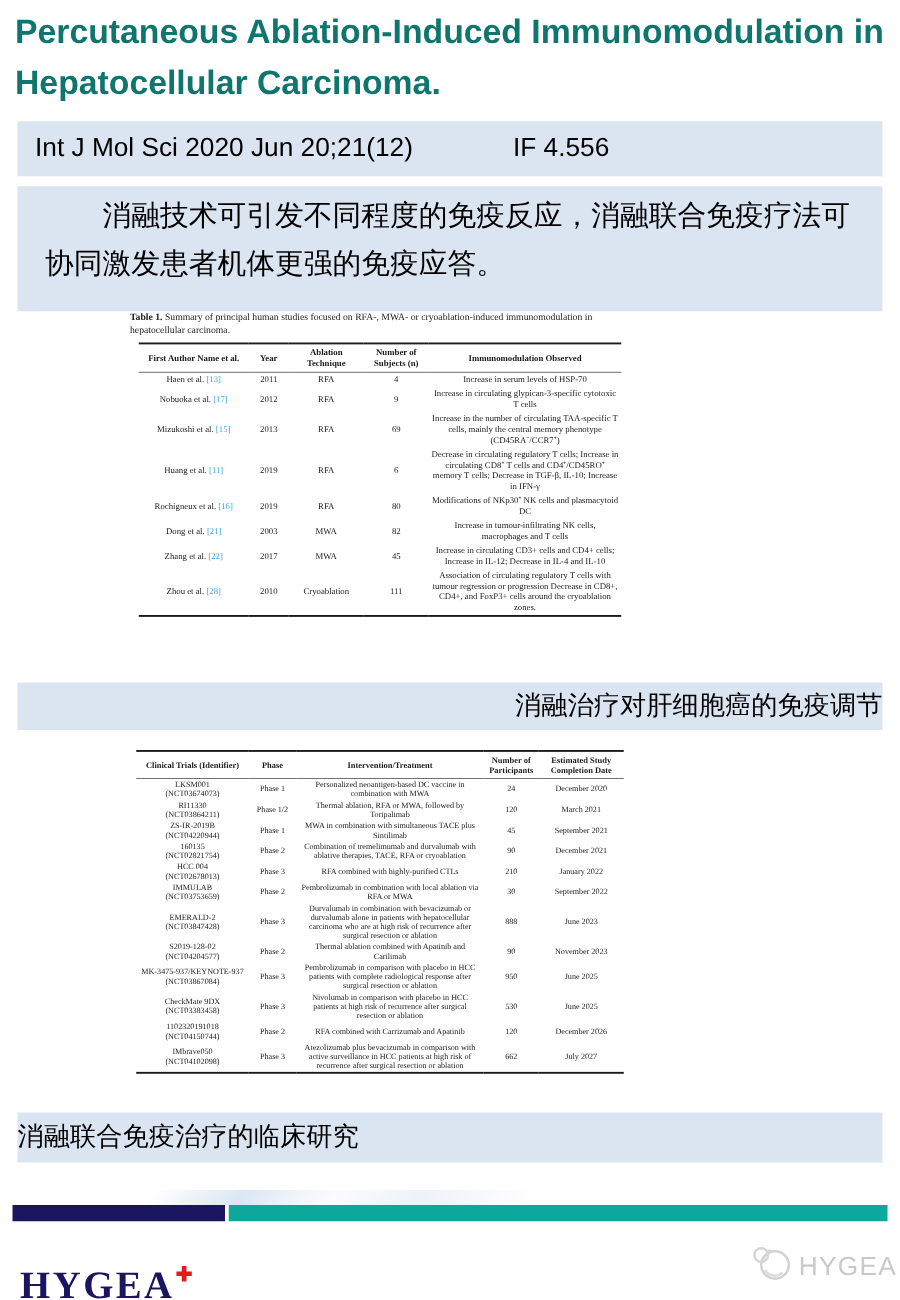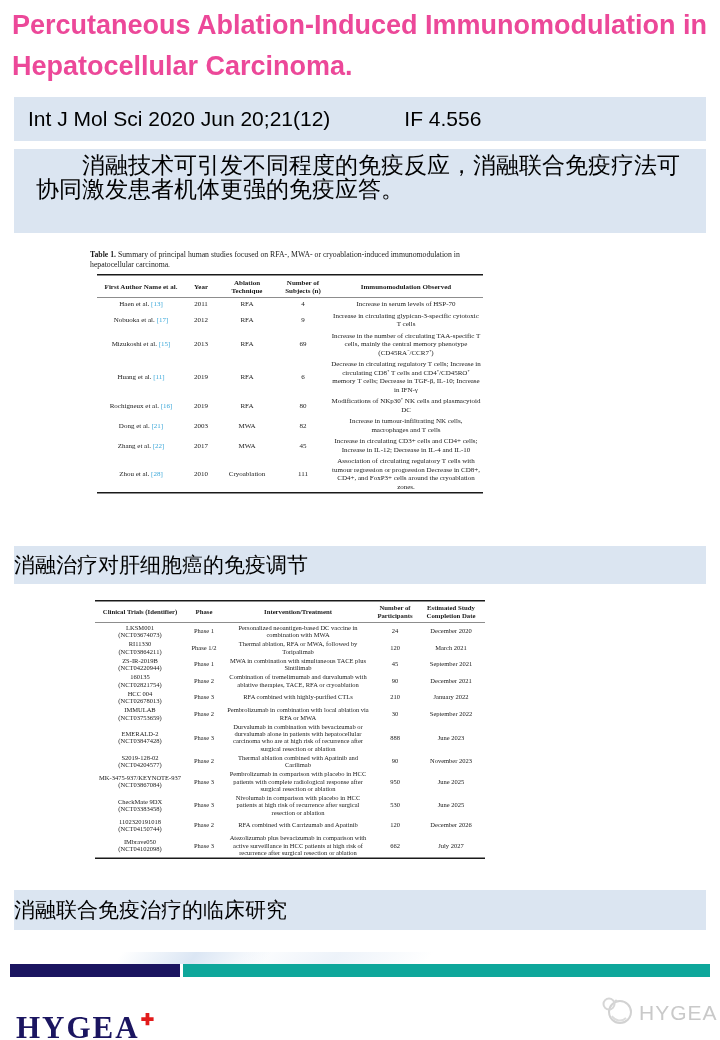--- a/index.html
+++ b/index.html
@@ -5,49 +5,50 @@
   * { margin: 0; padding: 0; box-sizing: border-box; }
   html, body { background: #ffffff; }
   body {
     width: 720px; height: 1040px; position: relative; overflow: hidden;
     font-family: "Liberation Sans", sans-serif; color: #000;
   }
 
   
   .page-title {
     position: absolute; left: 12px; top: 5px; width: 702px;
-    font-size: 27px; font-weight: bold; line-height: 41px; color: #ec4899;
+    font-size: 27px; font-weight: bold; line-height: 41px; color: #0f766e;
     letter-spacing: 0px;
   }
 
   
   .hl { background: var(--highlight-box, #dbe5f1); }
   .journal-bar {
     position: absolute; left: 14px; top: 97px; width: 692px; height: 44px;
     display: flex; align-items: center; padding-left: 14px;
     font-size: 21px;
-  }
-  .journal-bar .if { margin-left: 74px; }
+    gap: 32px;
+  }
+  .journal-bar .if { margin-left: 48px; }
   .summary-box {
-    position: absolute; left: 14px; top: 149px; width: 692px; height: 84px;
-    padding: 4px 22px 0 22px; font-size: 23px; line-height: 24px;
+    position: absolute; left: 14px; top: 149px; width: 692px; height: 100px;
+    padding: 4px 22px 0 22px; font-size: 23px; line-height: 38px;
   }
   .summary-box p { text-indent: 2em; }
 
   .caption-bar1 {
     position: absolute; left: 14px; top: 546px; width: 692px; height: 38px;
-    text-align: left; font-size: 21px; line-height: 38px;
+    text-align: right; font-size: 21px; line-height: 38px;
   }
   .caption-bar2 {
     position: absolute; left: 14px; top: 890px; width: 692px; height: 40px;
     font-size: 21px; line-height: 40px;
   }
 
   
-  .fig { position: absolute; left: 0; width: 580px; padding-left: 28px; }
+  .fig { position: absolute; left: 14px; width: 580px; padding-left: 28px; }
   .fig1 { top: 249px; height: 296px; }
   .fig2 { top: 600px; height: 290px; }
   .paper-inner {
     position: absolute; left: 50%; top: 0; width: 800px; margin-left: -400px;
     transform: scale(0.5); transform-origin: top center;
     font-family: "Liberation Serif", serif; color: #1a1a1a;
   }
   .paper-caption {
     width: 800px; margin: 0 0 10px 0; text-align: left;
     font-size: 15.5px; line-height: 20px;

